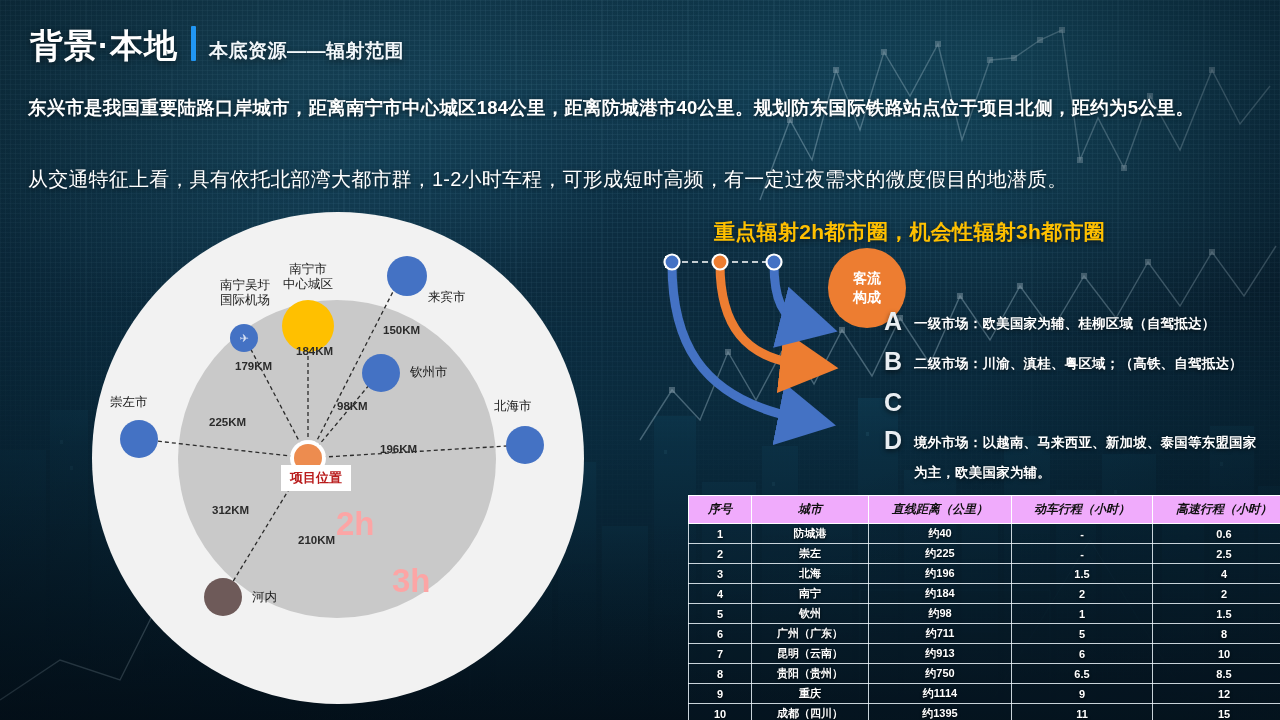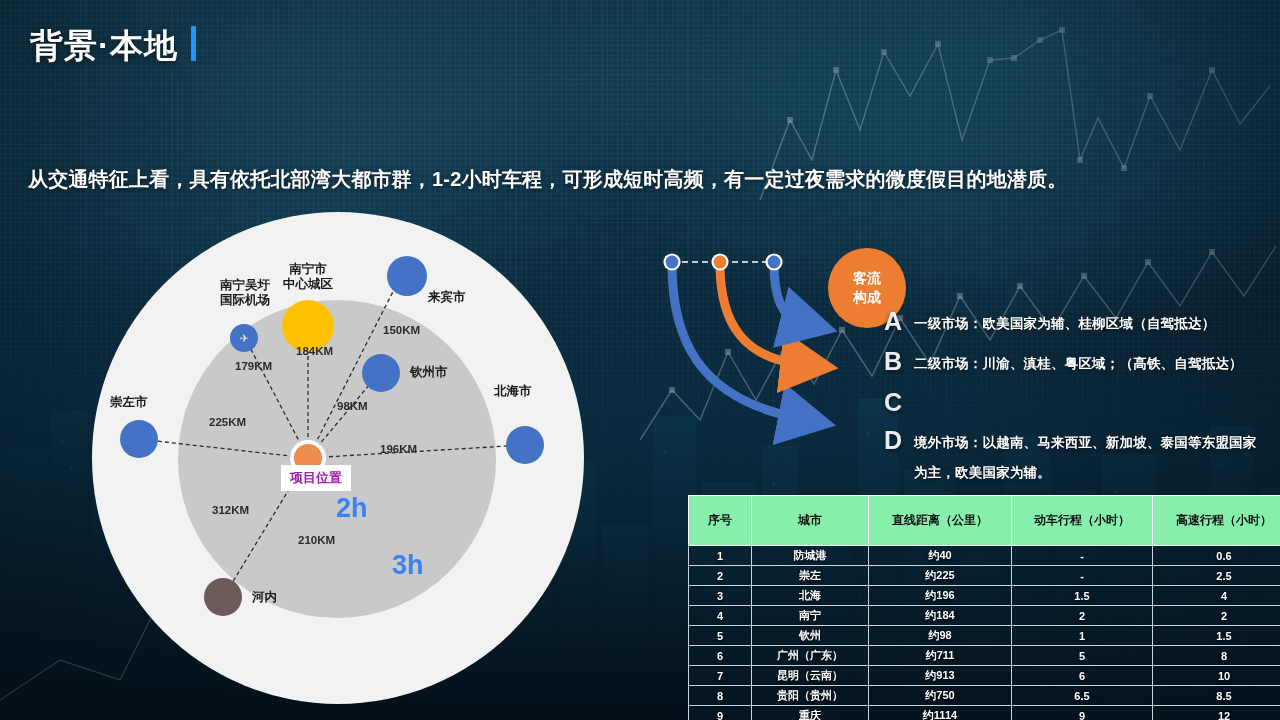--- a/index.html
+++ b/index.html
@@ -47,21 +47,21 @@
     text-shadow:0 2px 6px rgba(0,0,0,.5);}
 
   
   .para1{
     position:absolute;left:28px;top:88px;width:1228px;
     font-size:18.5px;font-weight:bold;color:#ffffff;line-height:40px;letter-spacing:.2px;
     text-shadow:0 1px 5px rgba(0,0,0,.6);
   }
   .para2{
     position:absolute;left:28px;top:163px;width:1232px;
-    font-size:20px;font-weight:bold;color:#ffffff;line-height:32px;letter-spacing:.2px;
+    font-size:20px;font-weight:normal;color:#ffffff;line-height:32px;letter-spacing:.2px;
     text-shadow:0 1px 5px rgba(0,0,0,.6);
   }
 
   
   .radial{position:absolute;left:92px;top:212px;width:492px;height:500px;}
   .ring3h{
     position:absolute;left:0;top:0;width:492px;height:492px;border-radius:50%;
     background:#f2f2f2;
   }
   .ring2h{
@@ -71,26 +71,26 @@
   .radial svg{position:absolute;left:0;top:0;width:492px;height:500px;overflow:visible;}
 
   .node{position:absolute;border-radius:50%;}
   .node.blue{background:#4472c4;}
   .node.yellow{background:#ffc000;}
   .node.brown{background:#6e5a59;}
   .node.center{background:#ed8c4f;box-shadow:0 0 0 4px #ffffff;}
   .node.airport{background:#4472c4;display:flex;align-items:center;justify-content:center;
     color:#d9e2f3;font-size:11px;line-height:1;}
 
-  .ctext{position:absolute;font-size:12.5px;font-weight:bold;color:#1a1a1a;line-height:15px;
+  .ctext{position:absolute;font-size:12.5px;font-weight:normal;color:#1a1a1a;line-height:15px;
     text-align:center;white-space:nowrap;}
   .kmtext{position:absolute;font-size:11.5px;font-weight:bold;color:#2b2b2b;white-space:nowrap;}
-  .projbox{position:absolute;background:#ffffff;color:#a21caf;font-size:13px;font-weight:bold;
+  .projbox{position:absolute;background:#ffffff;color:#b91c1c;font-size:13px;font-weight:bold;
     padding:4px 9px;white-space:nowrap;}
-  .hlabel{position:absolute;font-size:27px;font-weight:bold;color:#3b82f6;line-height:1;}
+  .hlabel{position:absolute;font-size:33px;font-weight:bold;color:#fca5a5;line-height:1;margin-top:12px;}
 
   
   .rtitle{
     position:absolute;left:714px;top:218px;font-size:21px;font-weight:bold;color:#ffc000;
     letter-spacing:.3px;white-space:nowrap;text-shadow:0 2px 6px rgba(0,0,0,.55);
   }
   .flowwrap{position:absolute;left:650px;top:240px;width:300px;height:230px;}
   .flowwrap svg{position:absolute;left:0;top:0;overflow:visible;}
   .bubble{
     position:absolute;left:828px;top:248px;width:78px;height:80px;border-radius:50%;
@@ -108,22 +108,22 @@
     text-shadow:0 1px 4px rgba(0,0,0,.65);white-space:nowrap;
   }
   .tier-text.wrap{white-space:normal;width:352px;}
 
   
   .tbl{
     position:absolute;left:688px;top:495px;width:582px;
     border-collapse:collapse;table-layout:fixed;
   }
   .tbl th{
-    background:#86efac;color:#101010;font-size:12px;font-weight:bold;
-    padding:16px 2px;text-align:center;border:1px solid #ffffff;white-space:nowrap;
+    background:#f0abfc;color:#101010;font-size:12px;font-weight:bold;
+    padding:5px 2px;text-align:center;border:1px solid #ffffff;white-space:nowrap;font-style:italic;
   }
   .tbl td{
     color:#ffffff;font-size:11px;font-weight:bold;text-align:center;
     padding:2px 2px;border:1px solid rgba(235,245,250,.85);
     background:rgba(10,38,55,.18);white-space:nowrap;
     text-shadow:0 1px 3px rgba(0,0,0,.85);
   }
   .c0{width:58px;} .c1{width:112px;} .c2{width:138px;} .c3{width:136px;} .c4{width:138px;}
 </style>
 </head>
@@ -232,22 +232,24 @@
         <rect x="1081" y="273" width="6" height="6"></rect>
       <rect x="1145" y="259" width="6" height="6"></rect>
         <rect x="1209" y="249" width="6" height="6"></rect>
     </g>
   </svg>
   <div class="bg-vignette"></div>
 
   <div class="header">
     <div class="h-main">背景·本地</div>
     <div class="h-bar"></div>
-  </div>
-
+    <div class="h-sub">本底资源——辐射范围</div>
+  </div>
+
+  <div class="para1">东兴市是我国重要陆路口岸城市，距离南宁市中心城区184公里，距离防城港市40公里。规划防东国际铁路站点位于项目北侧，距约为5公里。</div>
   <div class="para2">从交通特征上看，具有依托北部湾大都市群，1-2小时车程，可形成短时高频，有一定过夜需求的微度假目的地潜质。</div>
 
   <div class="radial">
     <div class="ring3h"></div>
     <div class="ring2h"></div>
 
     <svg viewBox="0 0 492 500">
       <g stroke="#2b2b2b" stroke-width="1.3" stroke-dasharray="4 3" fill="none">
         <line x1="216" y1="246" x2="155" y2="130"></line>
         <line x1="216" y1="246" x2="216" y2="116"></line>
@@ -272,37 +274,38 @@
       <span>南宁吴圩</span><br>
       <span>国际机场</span>
     </div>
     <div class="ctext" style="left:176px;top:50px;width:80px;">
       <span>南宁市</span><br>
       <span>中心城区</span>
     </div>
     <div class="ctext" style="left:336px;top:78px;">来宾市</div>
     <div class="ctext" style="left:318px;top:153px;">钦州市</div>
     <div class="ctext" style="left:18px;top:183px;">崇左市</div>
-    <div class="ctext" style="left:402px;top:172px;">北海市</div>
+    <div class="ctext" style="left:402px;top:187px;">北海市</div>
     <div class="ctext" style="left:160px;top:378px;">河内</div>
 
     <div class="kmtext" style="left:143px;top:148px;">179KM</div>
     <div class="kmtext" style="left:204px;top:133px;">184KM</div>
     <div class="kmtext" style="left:291px;top:112px;">150KM</div>
     <div class="kmtext" style="left:245px;top:188px;">98KM</div>
     <div class="kmtext" style="left:117px;top:204px;">225KM</div>
     <div class="kmtext" style="left:288px;top:231px;">196KM</div>
     <div class="kmtext" style="left:120px;top:292px;">312KM</div>
     <div class="kmtext" style="left:206px;top:322px;">210KM</div>
 
     <div class="projbox" style="left:189px;top:253px;">项目位置</div>
     <div class="hlabel" style="left:244px;top:283px;">2h</div>
     <div class="hlabel" style="left:300px;top:340px;">3h</div>
   </div>
 
+  <div class="rtitle">重点辐射2h都市圈，机会性辐射3h都市圈</div>
 
   <div class="flowwrap">
     <svg width="300" height="230" viewBox="0 0 300 230">
       <defs>
         <marker id="ahB" markerWidth="7" markerHeight="7" refX="2.2" refY="3.5" orient="auto">
           <path d="M0,0 L6.5,3.5 L0,7 z" fill="#4472c4"></path>
         </marker>
         <marker id="ahO" markerWidth="7" markerHeight="7" refX="2.2" refY="3.5" orient="auto">
           <path d="M0,0 L6.5,3.5 L0,7 z" fill="#ed7d31"></path>
         </marker>

